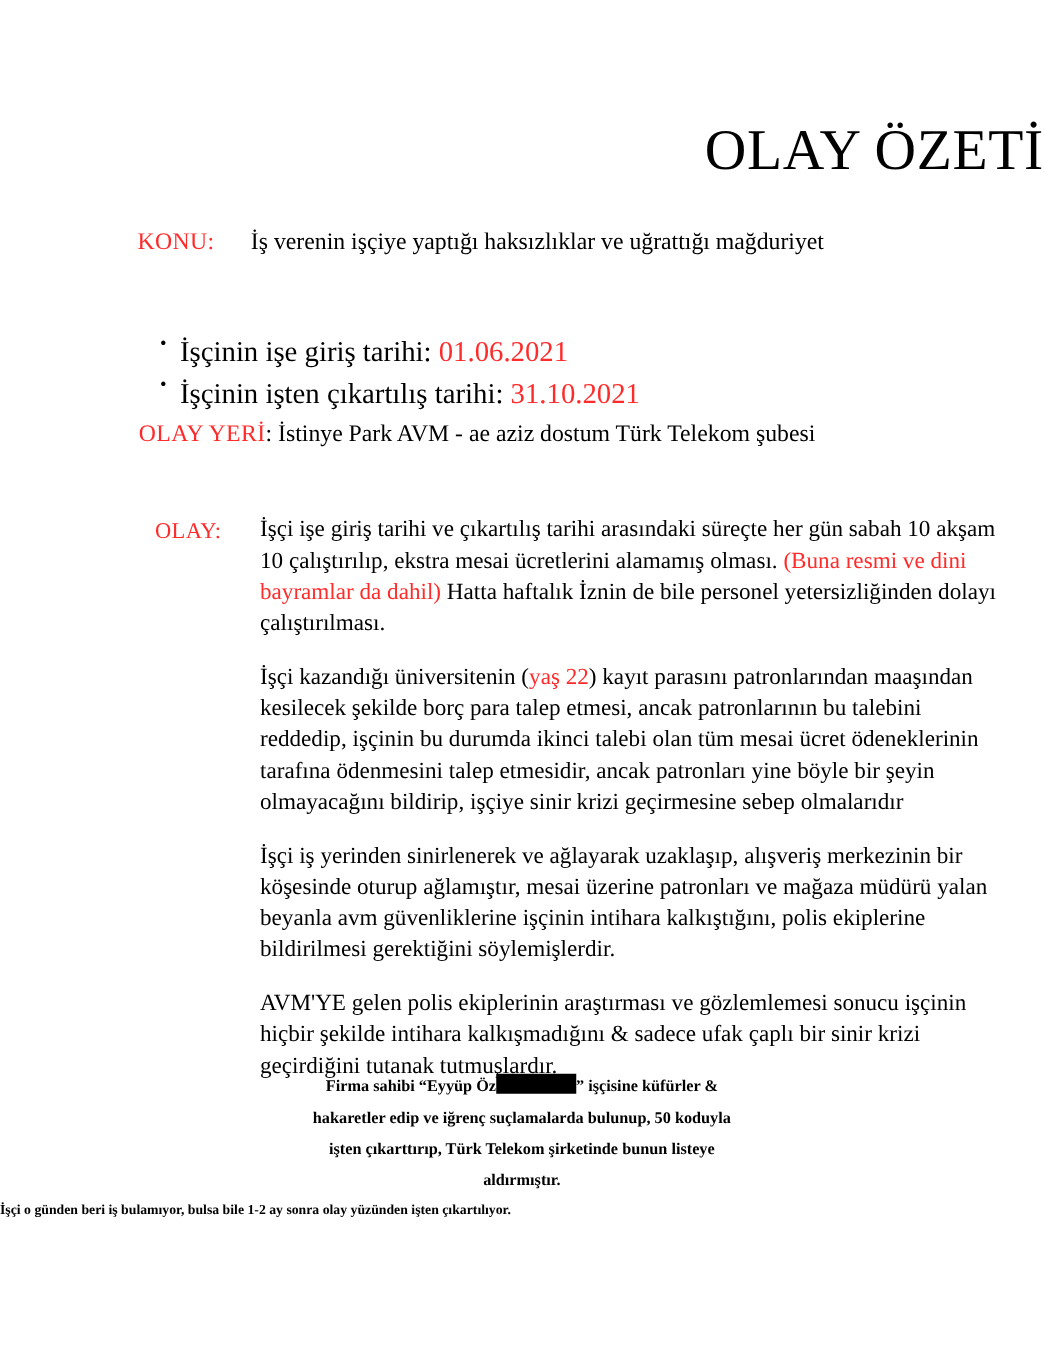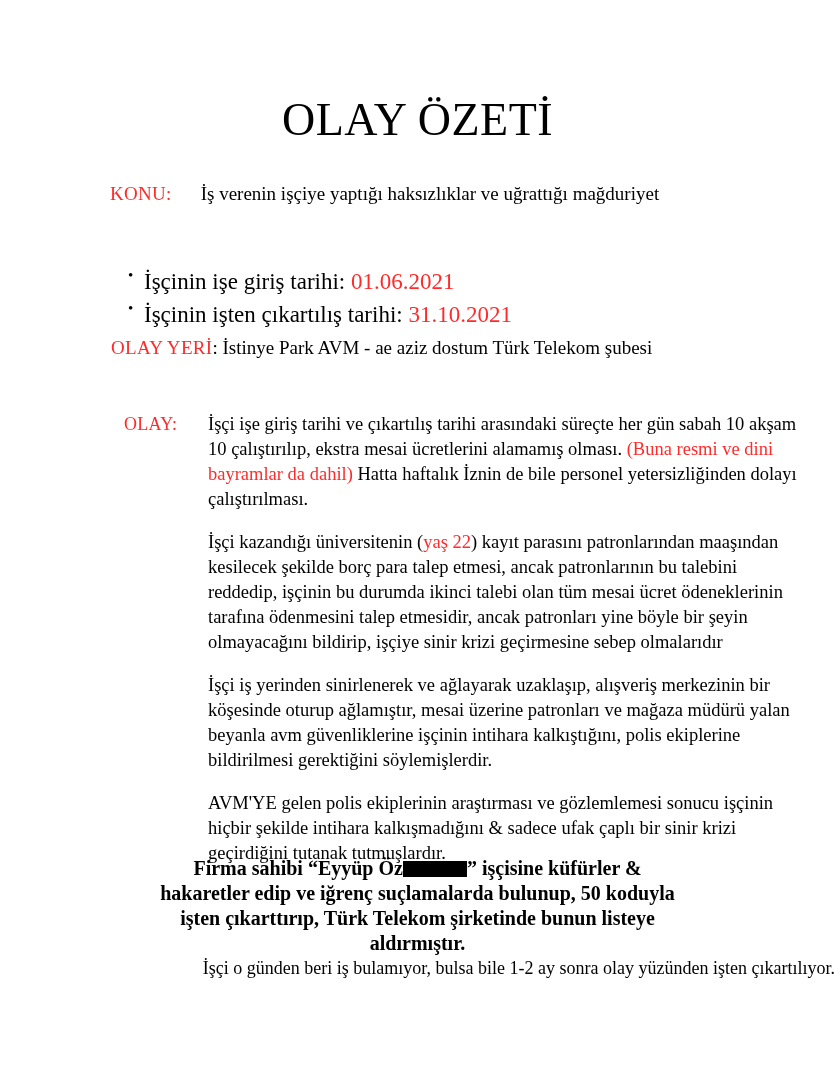--- a/index.html
+++ b/index.html
@@ -23,21 +23,21 @@
     background: #ffffff;
     box-sizing: border-box;
   }
 
   
   .doc-title {
     position: absolute;
     top: 96px;
     left: 0;
     width: 835px;
-    text-align: center;
+    text-align: right;
     font-size: 46px;
     line-height: 1.05;
     font-weight: normal;
     letter-spacing: 0.5px;
     margin: 0;
   }
 
   
   .konu-row {
     position: absolute;
@@ -120,42 +120,42 @@
   .red { color: #ff2b2b; }
 
   
   .closing {
     position: absolute;
     top: 856px;
     left: 0;
     width: 835px;
     text-align: center;
     font-weight: bold;
-    font-size: 20px;
+    font-size: 13px;
     line-height: 25px;
   }
   .closing .line { white-space: nowrap; }
   .redaction {
     display: inline-block;
     width: 64px;
     height: 16px;
     background: #000000;
     vertical-align: -2px;
     margin: 0 0px;
   }
 
   
   .final {
     position: absolute;
     top: 956px;
     left: 0;
     width: 835px;
-    text-align: right;
-    font-weight: normal;
-    font-size: 18px;
+    text-align: left;
+    font-weight: bold;
+    font-size: 11px;
     line-height: 25px;
   }
   .final .line { white-space: nowrap; }
 </style>
 </head>
 <body>
 
 <div class="page">
 
   <h1 class="doc-title">OLAY ÖZETİ</h1>

